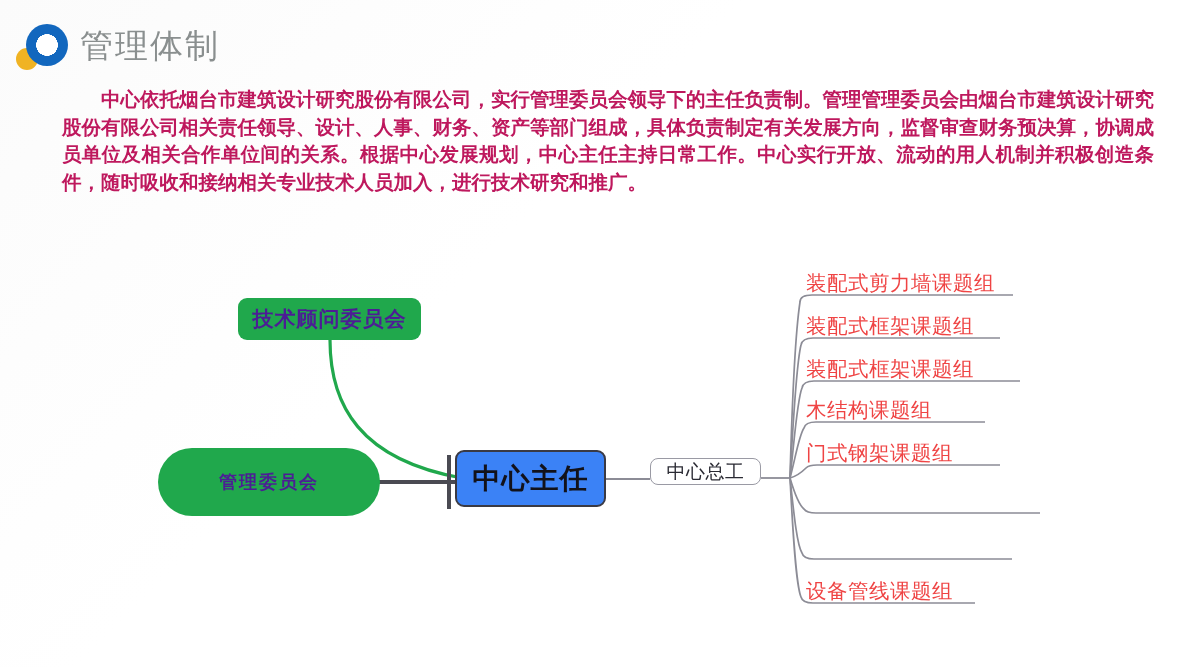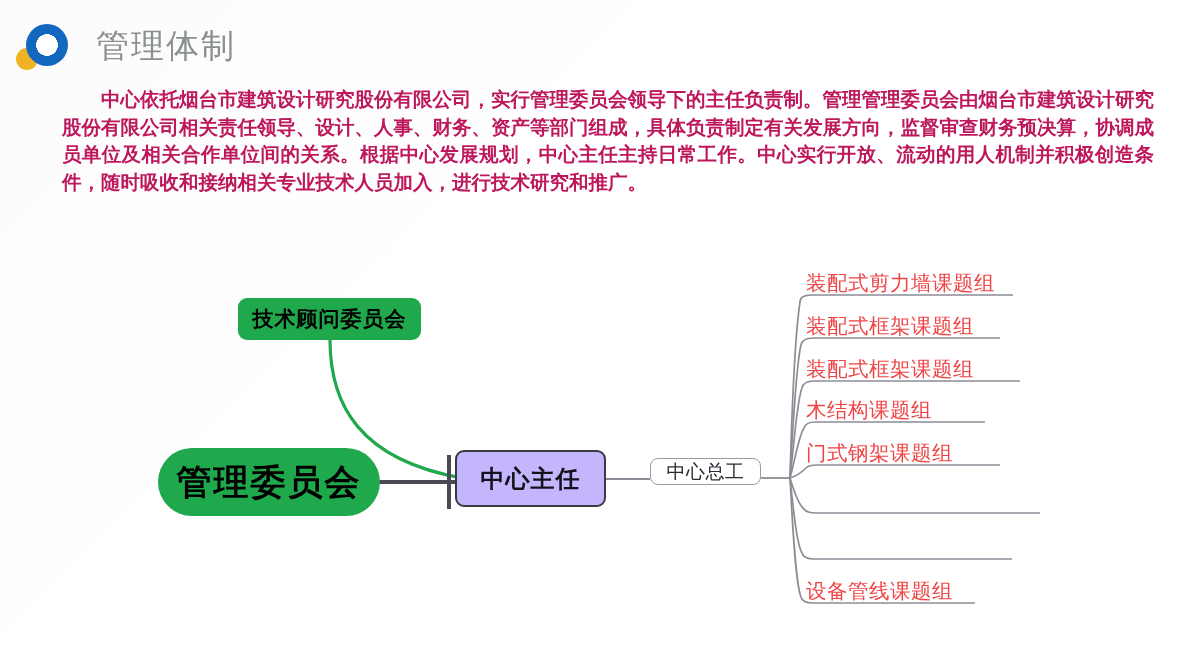--- a/index.html
+++ b/index.html
@@ -49,21 +49,21 @@
     height: 42px;
     border-radius: 50%;
     background: #1565C0;
     background: radial-gradient(circle at 50% 50%, #ffffff 0 36%, #1267BE 37% 100%);
   }
   .header-title {
     font-family: "DejaVu Serif", "Liberation Serif", serif;
     font-size: 33px;
     color: #8a8f8f;
     letter-spacing: 2px;
-    margin-left: 22px;
+    margin-left: 6px;
     line-height: 1;
     white-space: nowrap;
   }
 
   
   .para {
     position: absolute;
     left: 62px;
     top: 86px;
     width: 1092px;
@@ -101,53 +101,53 @@
   }
 
   
   .node-advisory {
     left: 238px;
     top: 43px;
     width: 183px;
     height: 42px;
     background: #20A84C;
     border-radius: 9px;
-    color: #000000;
+    color: #4c1d95;
     font-size: 21px;
     font-weight: bold;
     font-family: "DejaVu Sans", "Liberation Sans", sans-serif;
     letter-spacing: 1px;
   }
 
   
   .node-committee {
     left: 158px;
     top: 193px;
     width: 222px;
     height: 68px;
     background: #20A84C;
     border-radius: 34px;
-    color: #000000;
-    font-size: 35px;
+    color: #4c1d95;
+    font-size: 18px;
     font-weight: bold;
     font-family: Liberation Sans, sans-serif;
     letter-spacing: 2px;
   }
 
   
   .node-director {
     left: 455px;
     top: 195px;
     width: 151px;
     height: 57px;
-    background: #c4b5fd;
+    background: #3b82f6;
     border: 2.5px solid #3a3a44;
     border-radius: 9px;
     color: #12121a;
-    font-size: 24px;
+    font-size: 28px;
     font-weight: bold;
     font-family: "DejaVu Serif", "Liberation Serif", serif;
     letter-spacing: 1px;
   }
 
   
   .node-chief {
     left: 650px;
     top: 203px;
     width: 111px;

